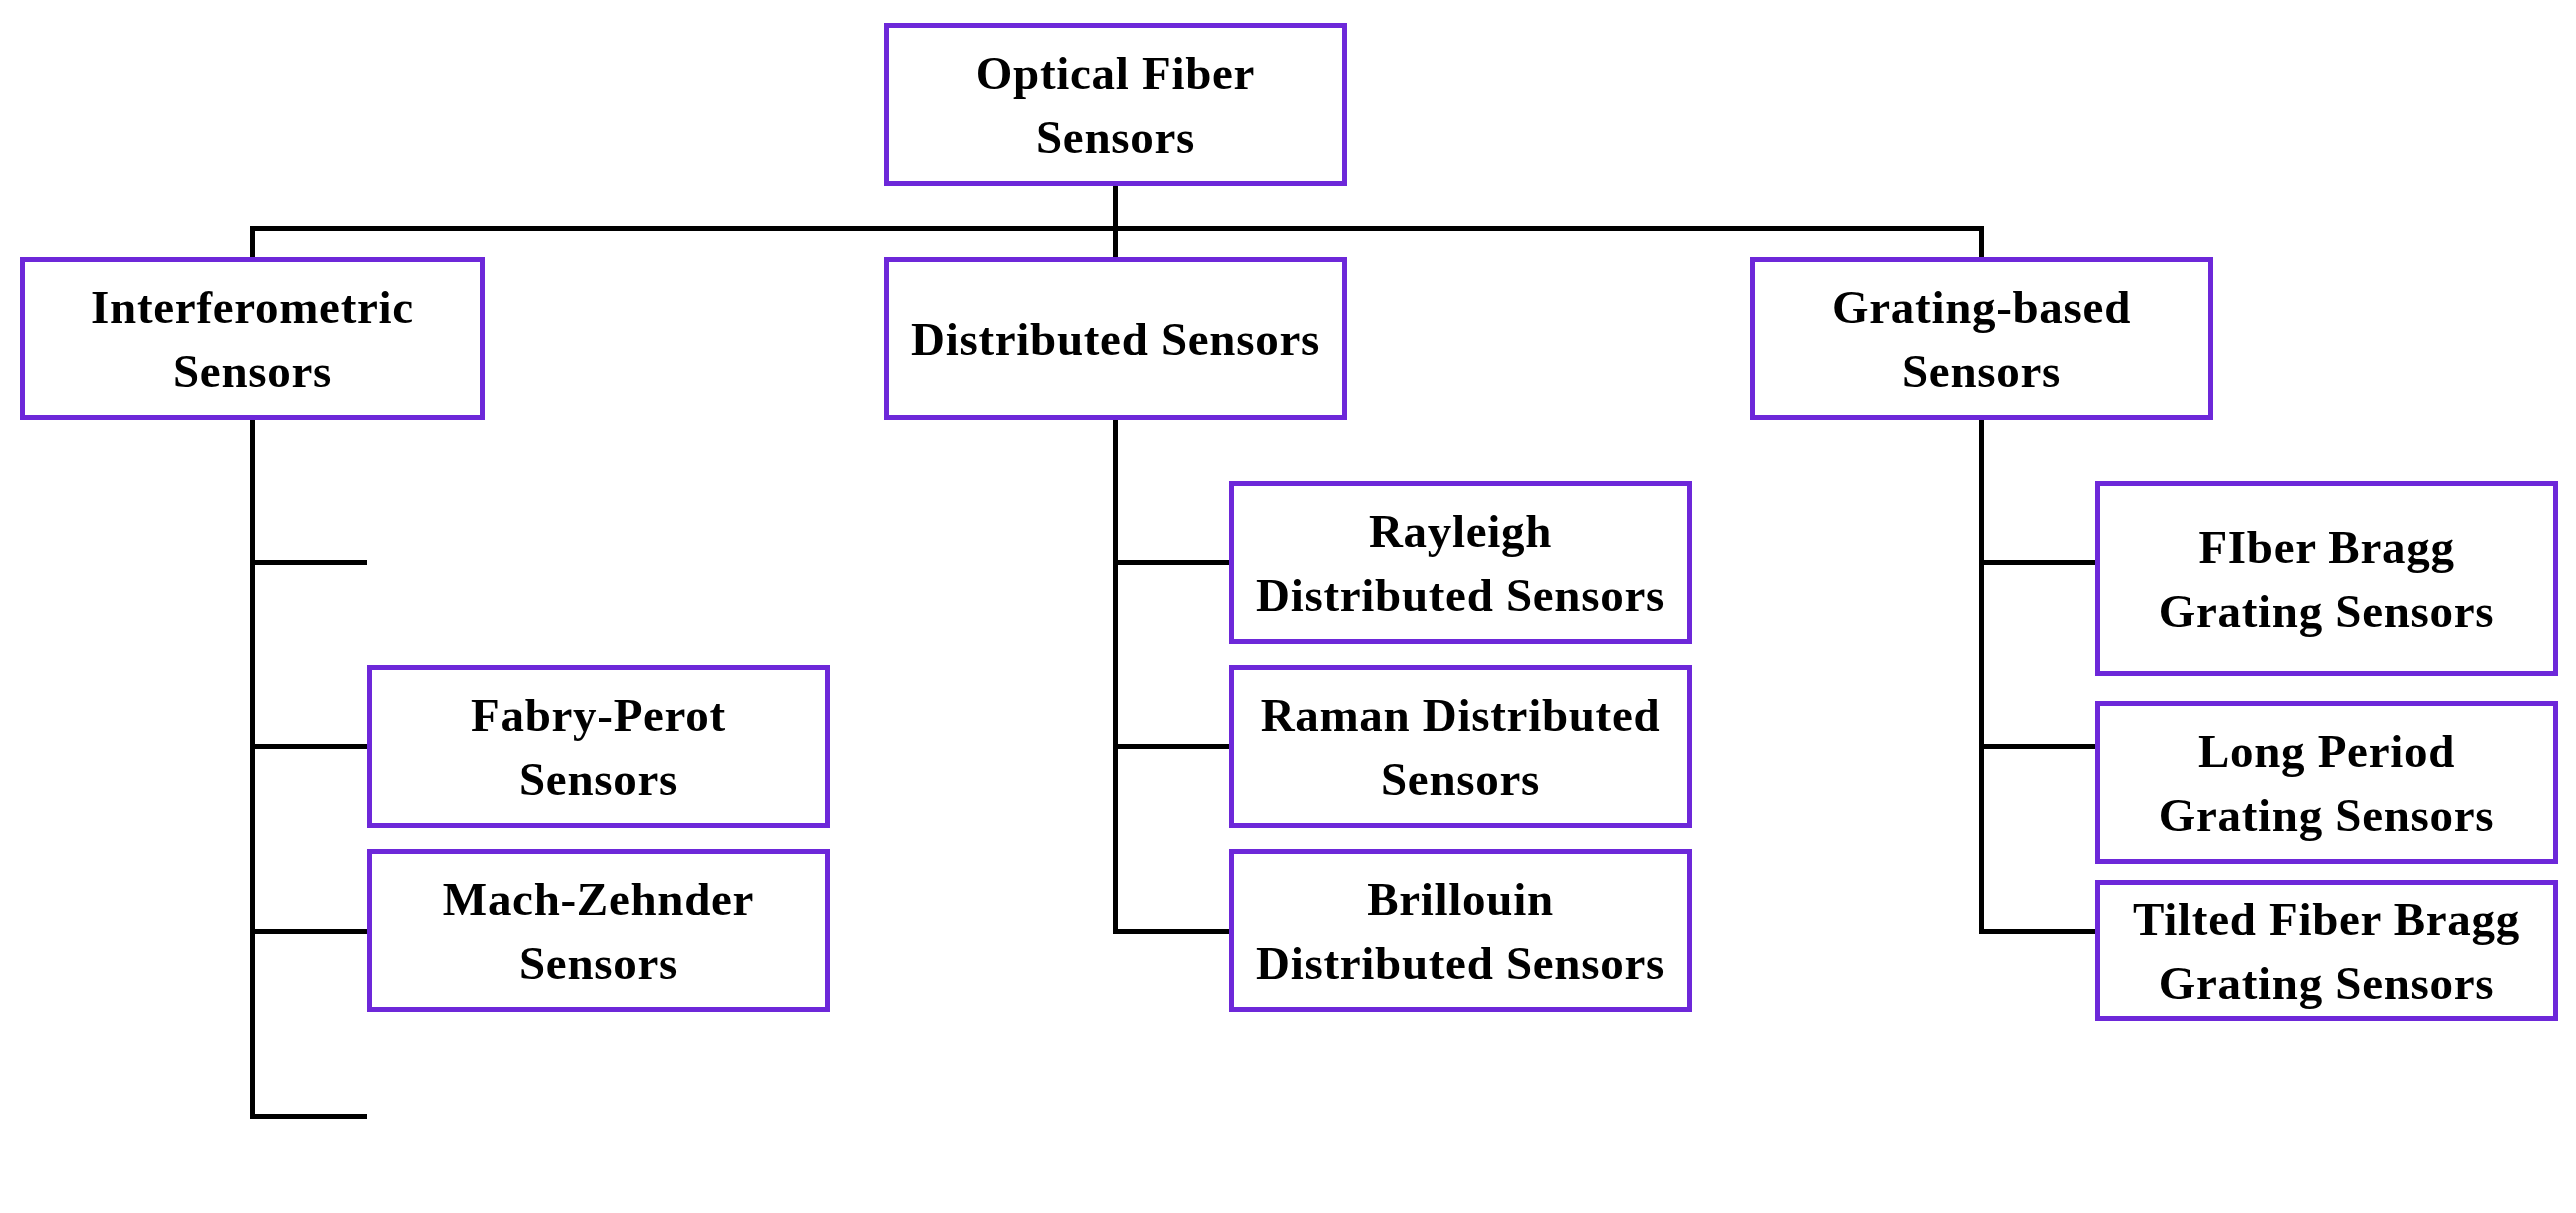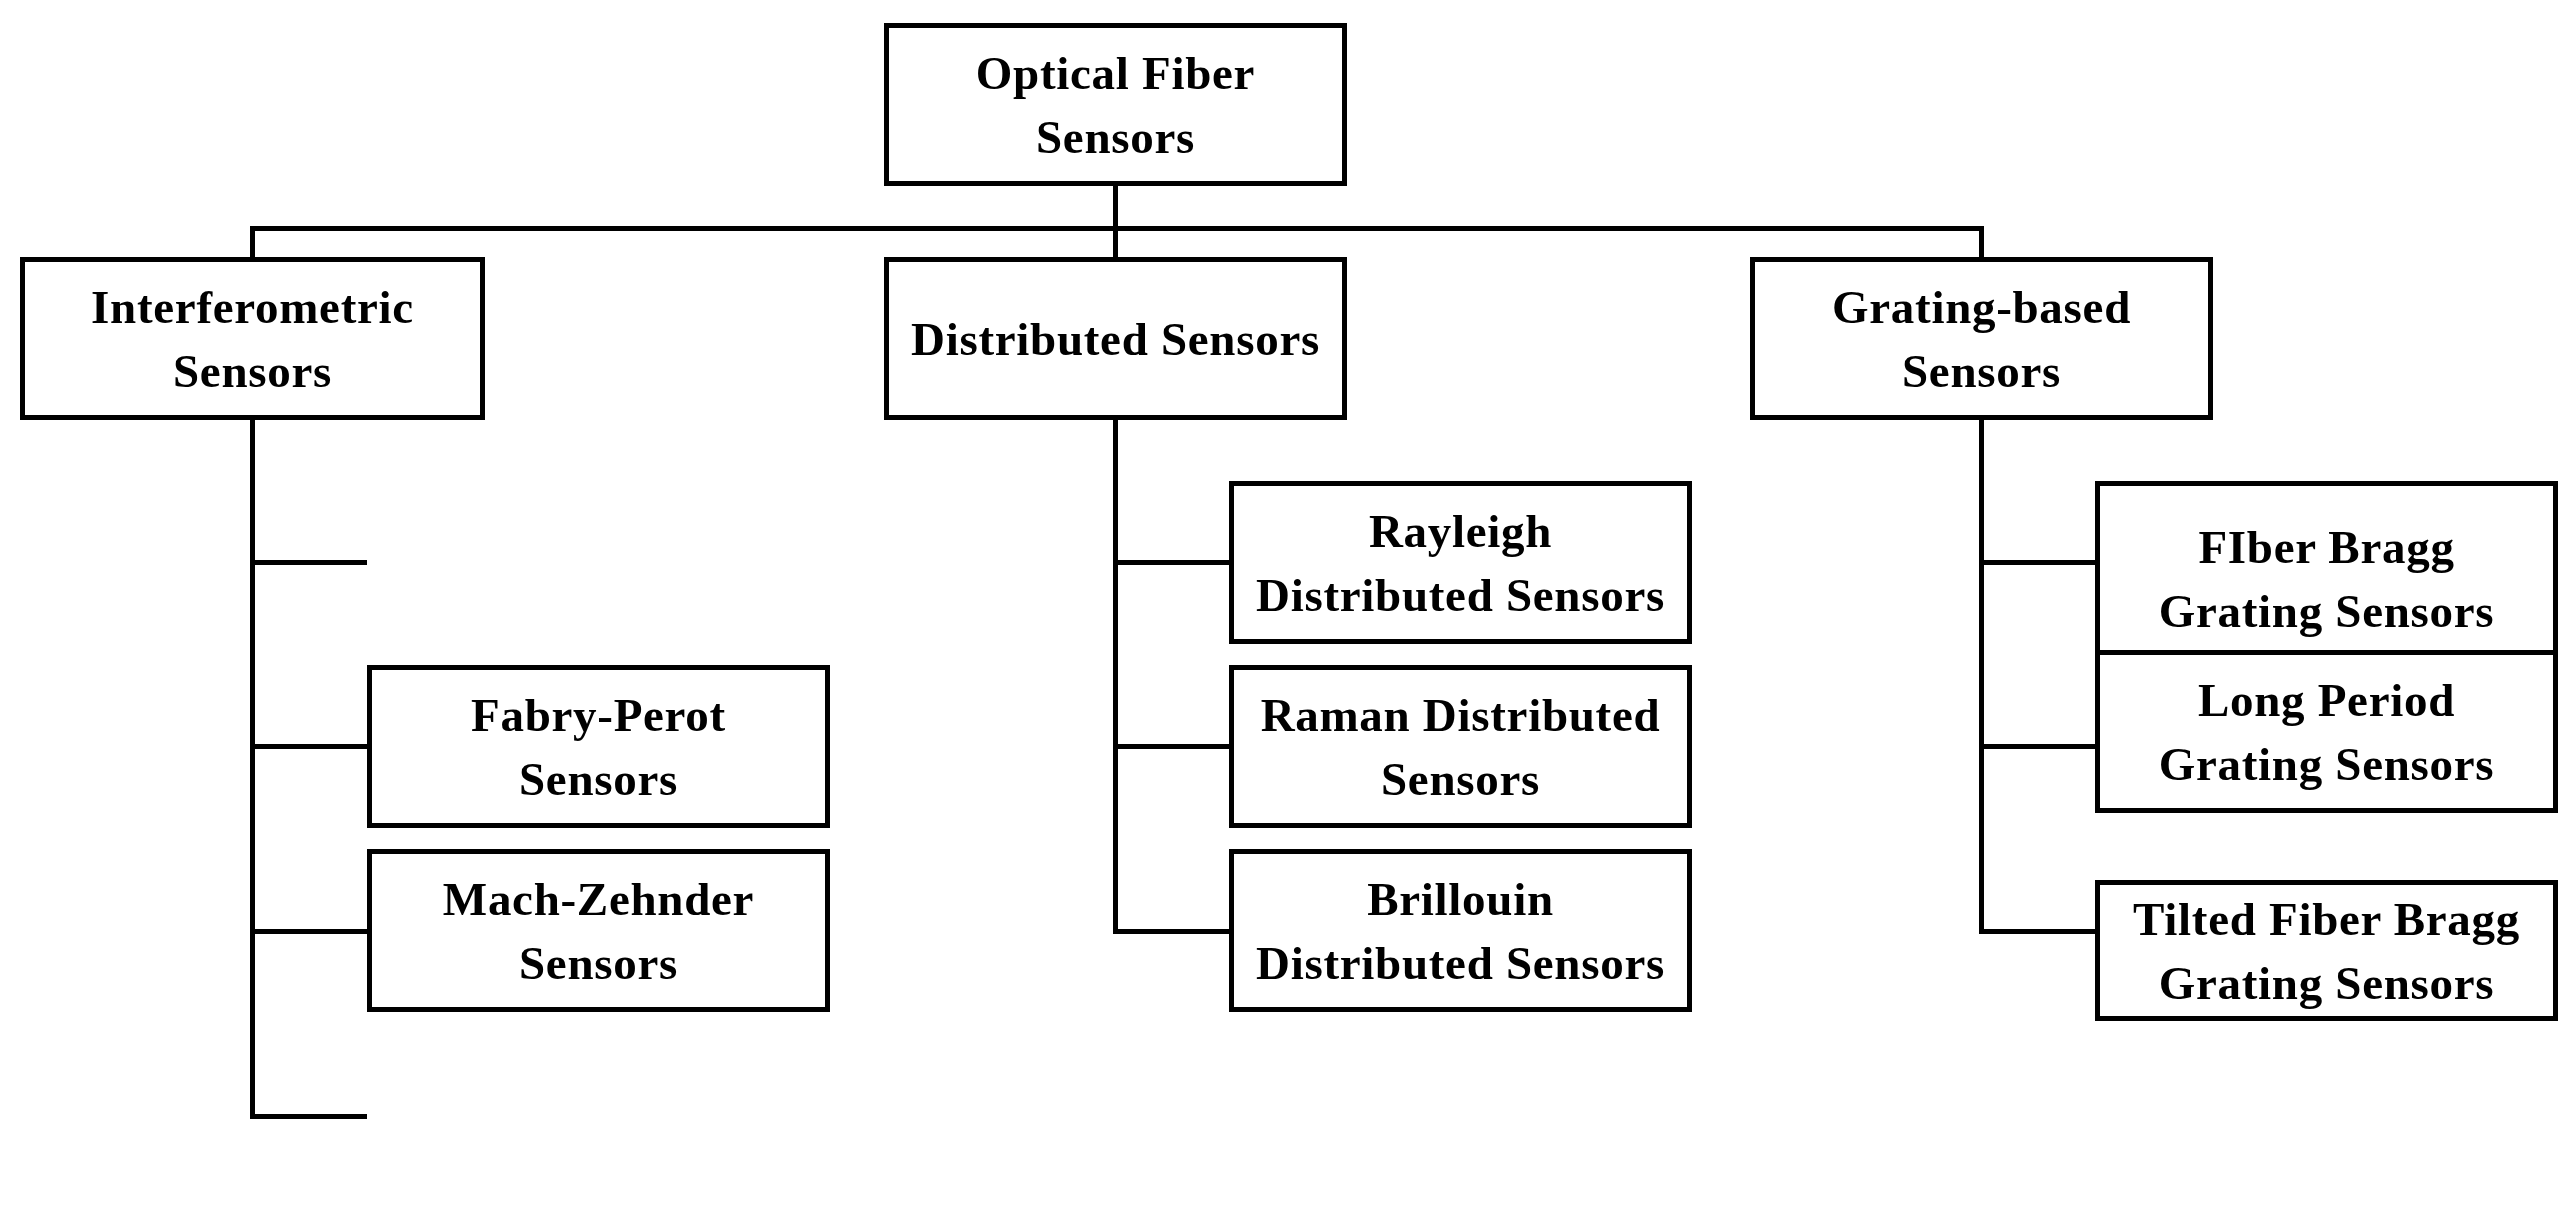--- a/index.html
+++ b/index.html
@@ -6,21 +6,21 @@
   .canvas{
     position:relative;
     width:2576px;height:1213px;
     background:#ffffff;
     font-family:"Liberation Serif","DejaVu Serif",serif;
     font-weight:bold;color:#000;
     overflow:hidden;
   }
   .node{
     position:absolute;
-    border:5px solid #000000;
+    border:5px solid #6d28d9;
     background:#fff;
     box-sizing:border-box;
     display:flex;align-items:center;justify-content:center;
     text-align:center;
   }
   .node .label{
     font-size:47px;line-height:64px;letter-spacing:0.7px;
     white-space:nowrap;
   }
   .line{position:absolute;background:#000;}
@@ -31,21 +31,21 @@
   .n-dist     {left:884px;top:257px; width:463px;height:163px;}
   .n-grat     {left:1750px;top:257px; width:463px;height:163px;}
   .n-sofo     {left:367px; top:481px; width:463px;height:163px;}
   .n-fabry    {left:367px; top:665px; width:463px;height:163px;}
   .n-mach     {left:367px; top:849px;width:463px;height:163px;}
   .n-sagnac   {left:367px; top:1035px;width:463px;height:163px;}
   .n-rayleigh {left:1229px;top:481px; width:463px;height:163px;}
   .n-raman    {left:1229px;top:665px; width:463px;height:163px;}
   .n-brill    {left:1229px;top:849px;width:463px;height:163px;}
   .n-fbg      {left:2095px;top:481px; width:463px;height:195px;}
-  .n-lpg      {left:2095px;top:650px; width:463px;height:163px;}
+  .n-lpg      {left:2095px;top:701px; width:463px;height:163px;}
   .n-tfbg     {left:2095px;top:880px;width:463px;height:141px;}
 
   
   .c-root-drop  {left:1113px;top:186px; width:5px;   height:45px;}
   .c-trunk      {left:250px; top:226px; width:1734px;height:5px;}
   .c-drop-left  {left:250px; top:226px; width:5px;   height:31px;}
   .c-drop-mid   {left:1113px;top:226px; width:5px;   height:31px;}
   .c-drop-right {left:1979px;top:226px; width:5px;   height:31px;}
 
   .c-spine-left {left:250px; top:420px; width:5px;   height:699px;}

